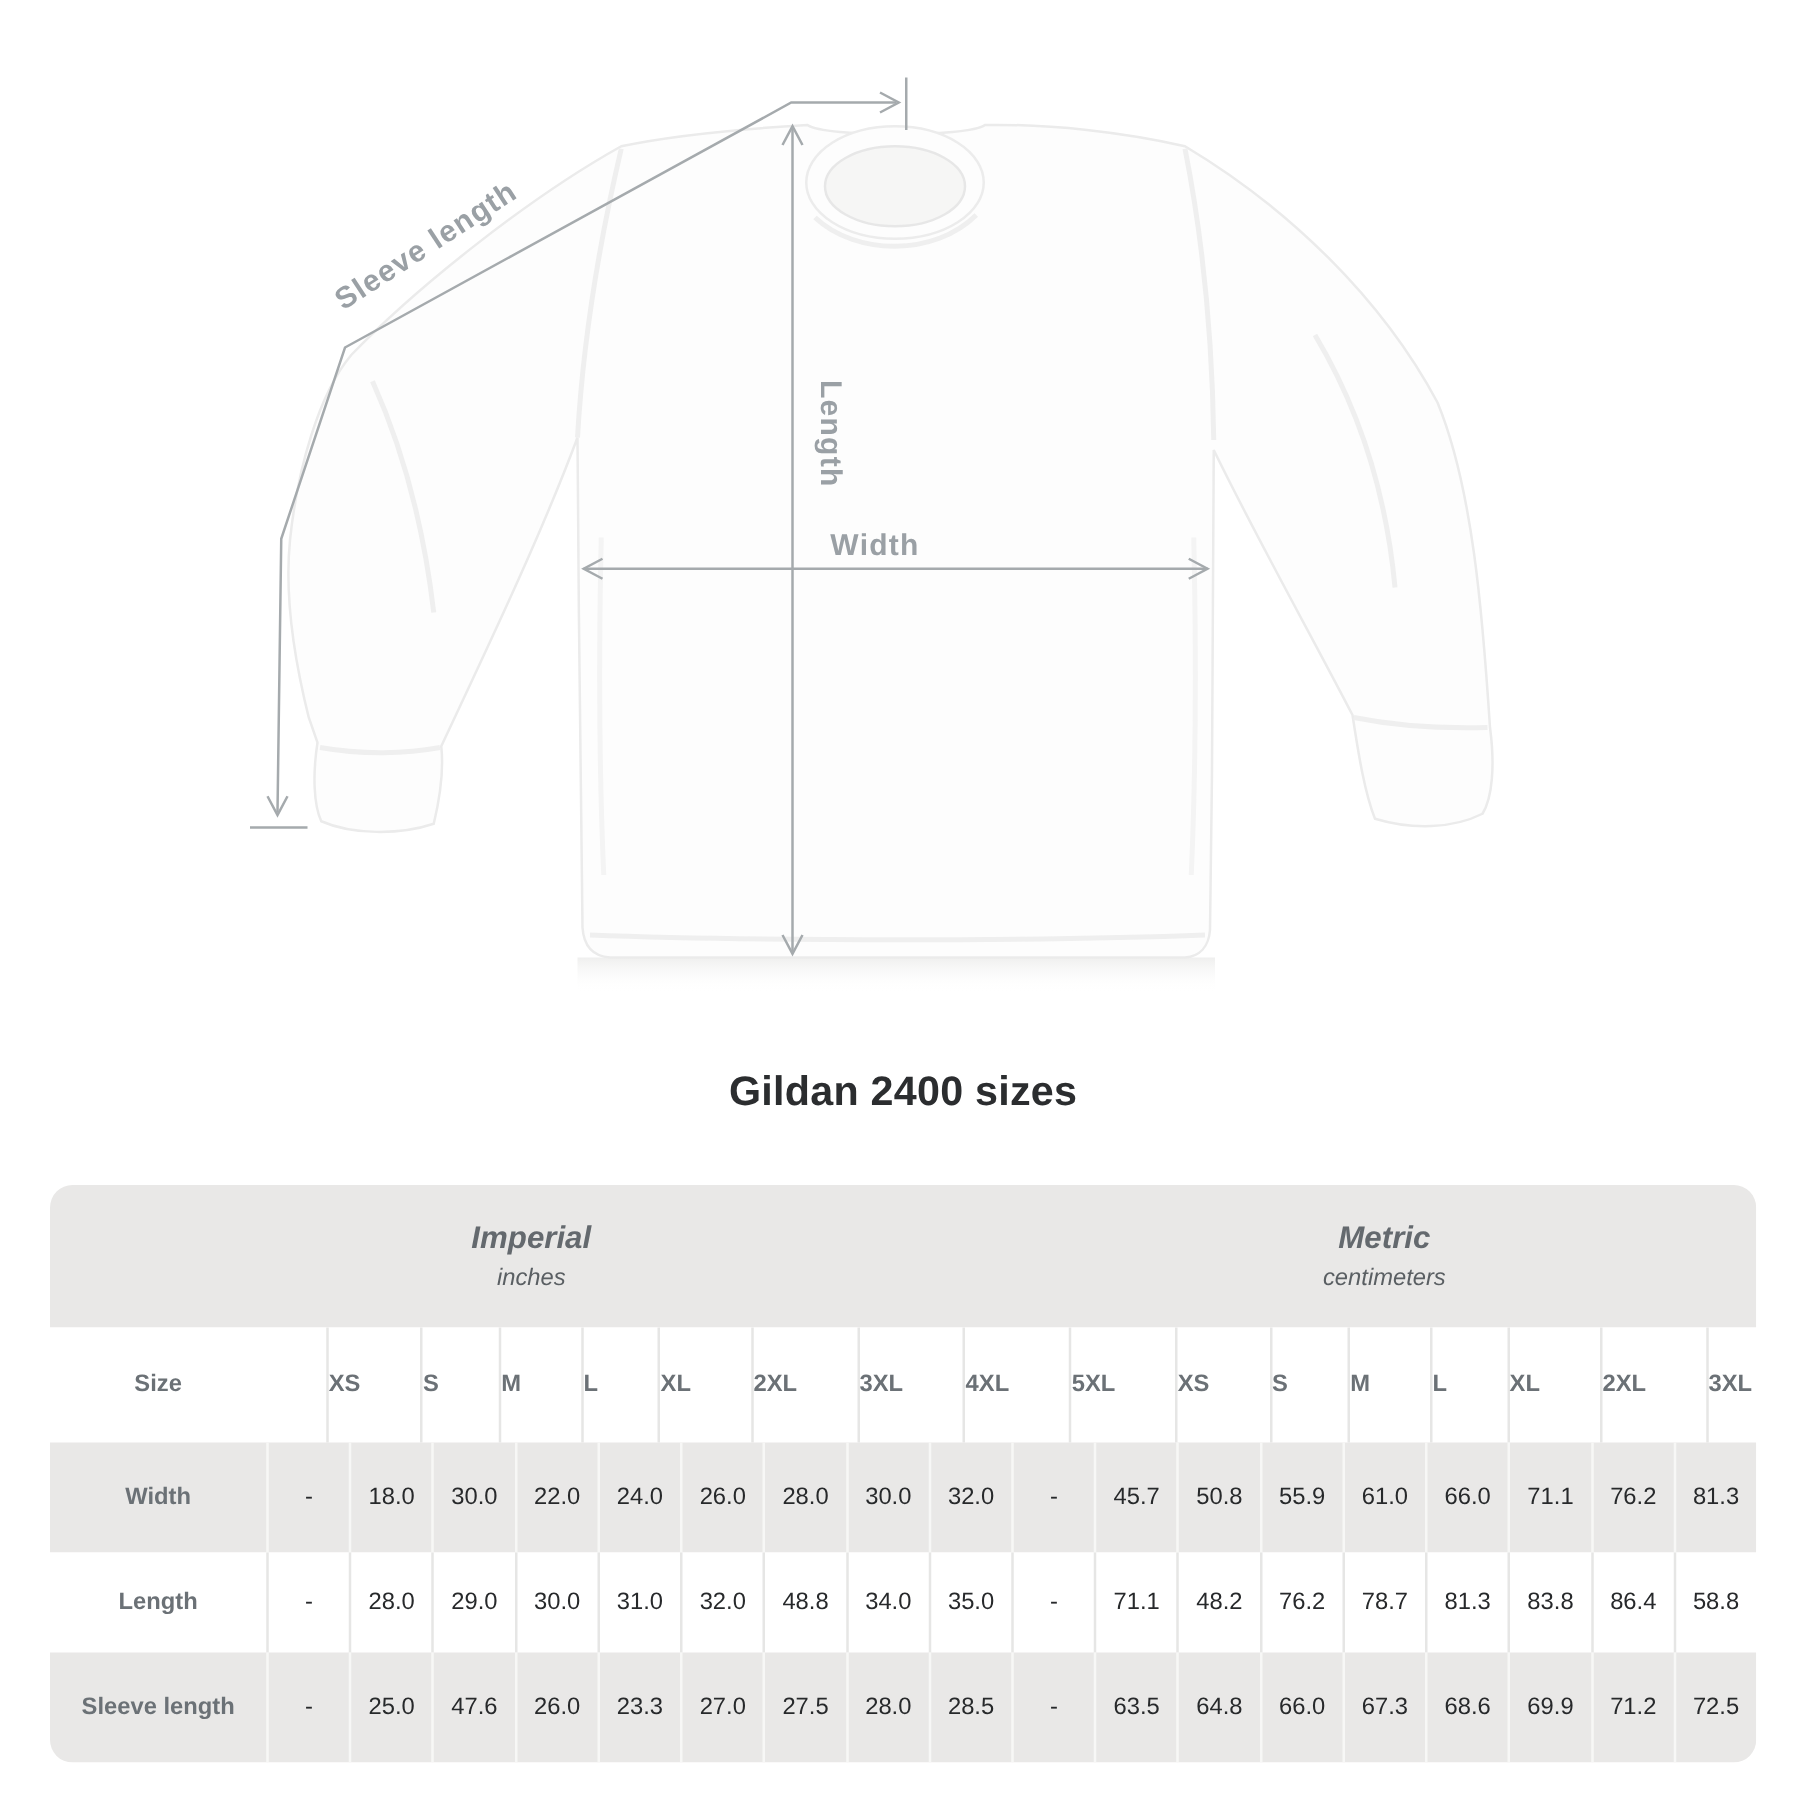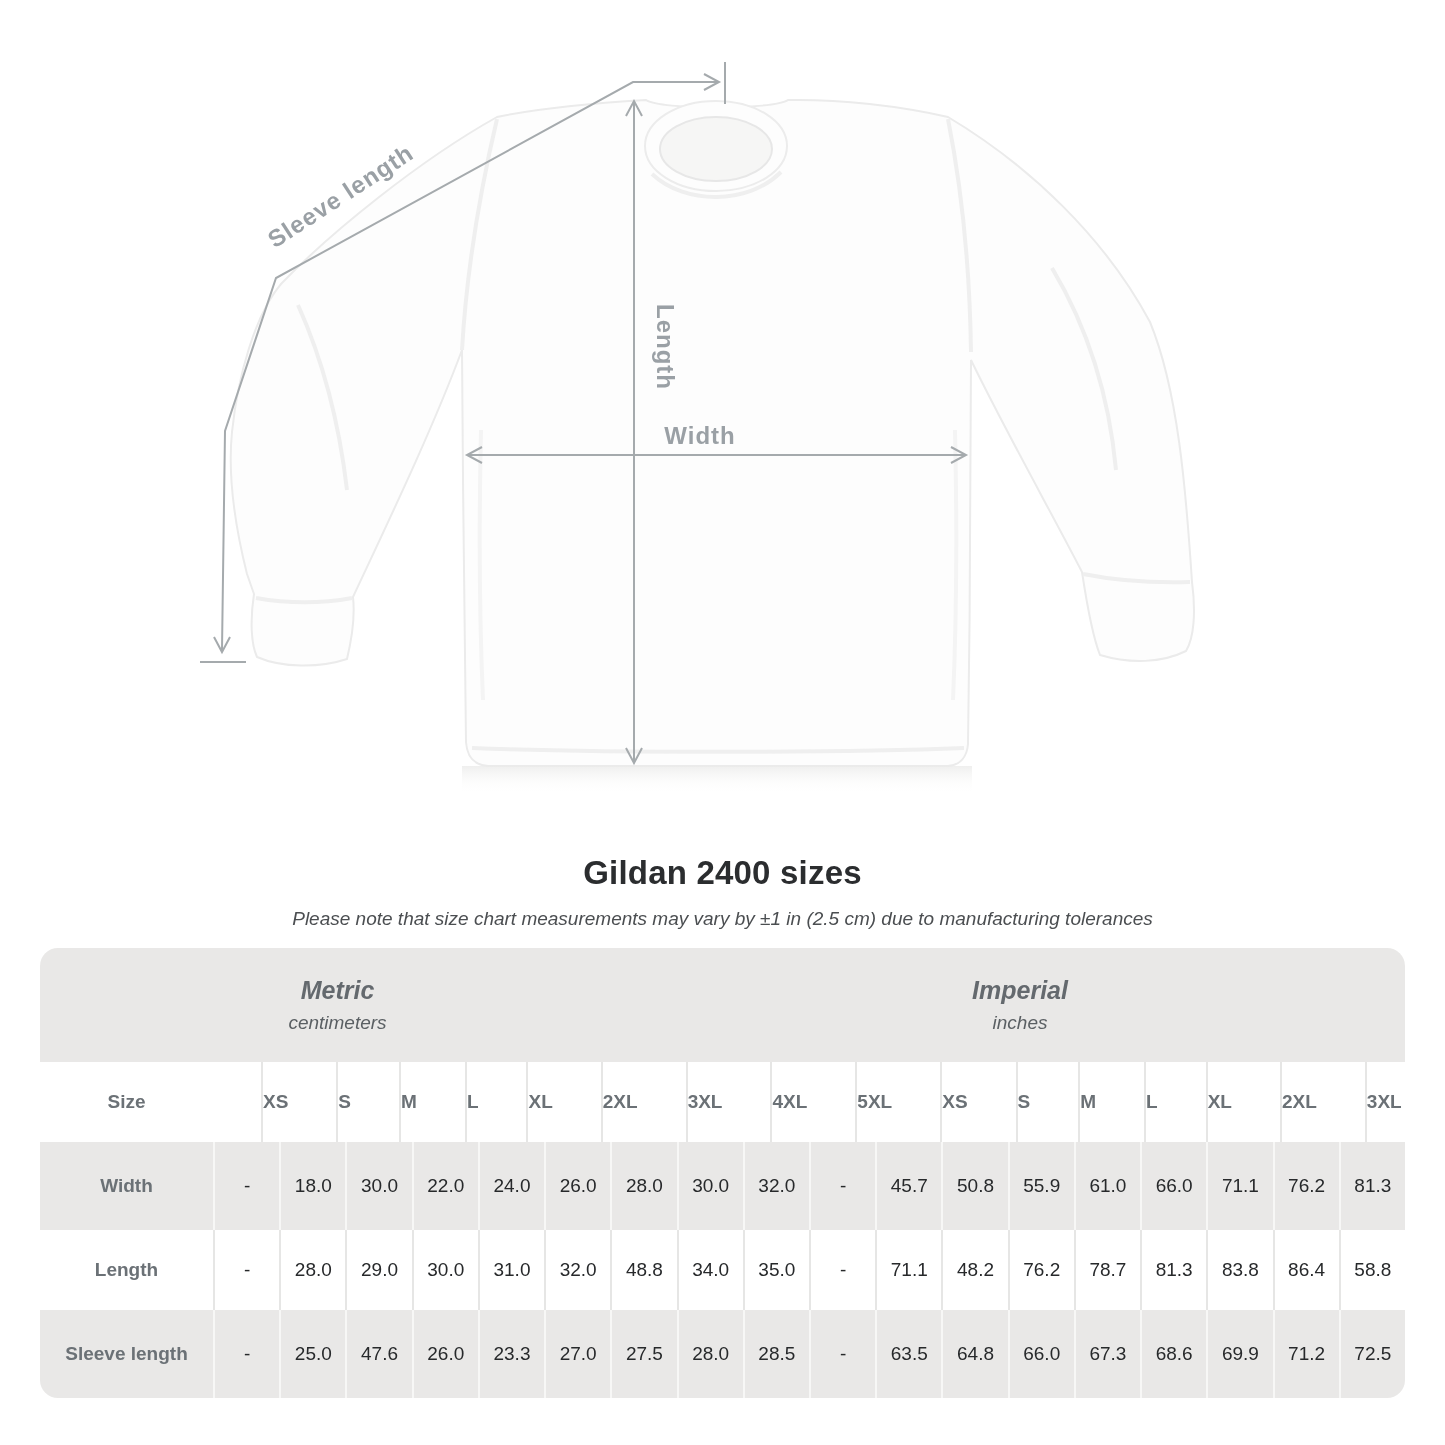--- a/index.html
+++ b/index.html
@@ -13,21 +13,21 @@
               overflow:hidden;background:#fff;}
   .trow{display:flex;width:100%;}
   .trow.gray{background:#e9e8e7;--sep:#f7f7f6;}
   .trow.white{background:#ffffff;--sep:#e6e6e5;}
   .band{height:114px;}
   .band-cell{display:flex;flex-direction:column;align-items:center;justify-content:center;}
   .band-cell.imperial{width:calc(50% + 87.5px);}
   .band-cell.metric{width:calc(50% - 87.5px);}
   .band-name{font-size:25px;font-weight:bold;font-style:italic;color:#64696e;}
   .band-unit{margin-top:7px;font-size:19px;font-style:italic;color:#5a5f63;}
-  .sizesrow{height:80px;gap:48px;}
+  .sizesrow{height:92px;gap:48px;}
   .datarow{height:88px;}
   .datarow.mid{height:80px;}
   .cell{flex:1;display:flex;align-items:center;justify-content:center;
         font-size:19px;color:#27292b;}
   .cell + .cell{border-left:2px solid var(--sep);}
   .cell.label{flex:0 0 173px;font-weight:bold;color:#6b7176;}
   .cell.head{font-weight:bold;color:#6b7176;}
 </style>
 </head>
 <body>
@@ -105,32 +105,31 @@
 
     <g font-family="Liberation Sans, sans-serif" font-size="24" font-weight="bold" fill="#9aa0a5" letter-spacing="1">
       <text transform="translate(345,203) rotate(-33)" text-anchor="middle">Sleeve length</text>
       <text transform="translate(657,347) rotate(90)" text-anchor="middle">Length</text>
       <text x="700" y="444" text-anchor="middle">Width</text>
     </g>
   </svg>
 
   <div class="titleblock">
     <h1 class="page-title">Gildan 2400 sizes</h1>
-    <p class="tolerance-note">Please note that size chart measurements may vary by ±1 in (2.5 cm) due to manufacturing tolerances</p>
   </div>
 
   <div class="size-table" id="sizeTable">
       <div class="trow band gray">
+        <div class="band-cell imperial">
+          <div class="band-name">Imperial</div>
+          <div class="band-unit">inches</div>
+        </div>
         <div class="band-cell metric">
           <div class="band-name">Metric</div>
           <div class="band-unit">centimeters</div>
-        </div>
-        <div class="band-cell imperial">
-          <div class="band-name">Imperial</div>
-          <div class="band-unit">inches</div>
         </div>
       </div>
       <div class="trow sizesrow white">
         <div class="cell label head">Size</div>
         <div class="cell head">XS</div>
         <div class="cell head">S</div>
         <div class="cell head">M</div>
         <div class="cell head">L</div>
         <div class="cell head">XL</div>
         <div class="cell head">2XL</div>

